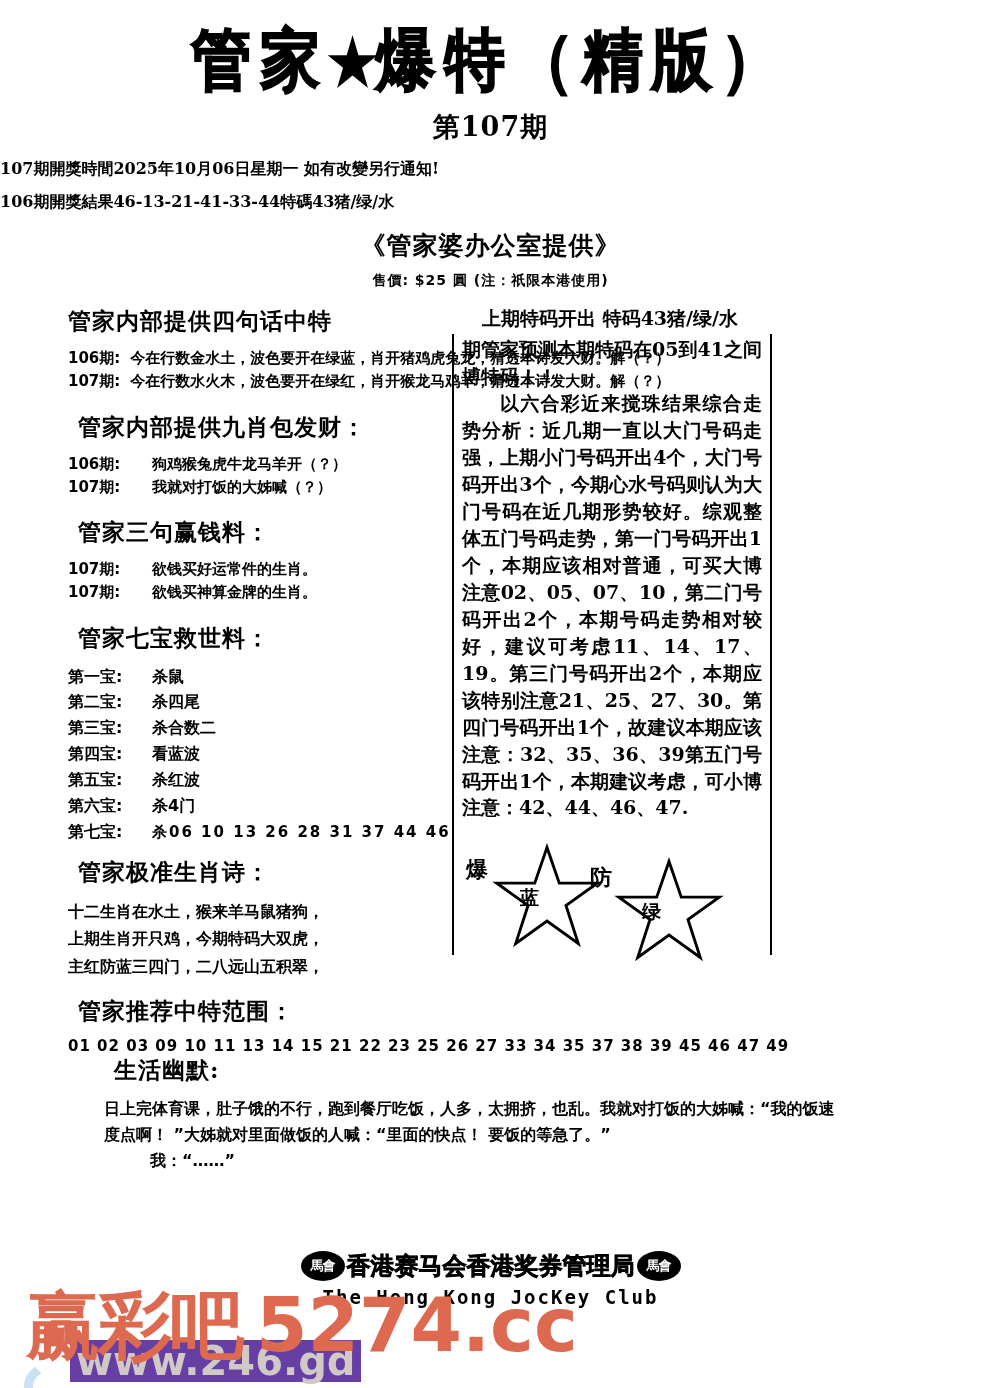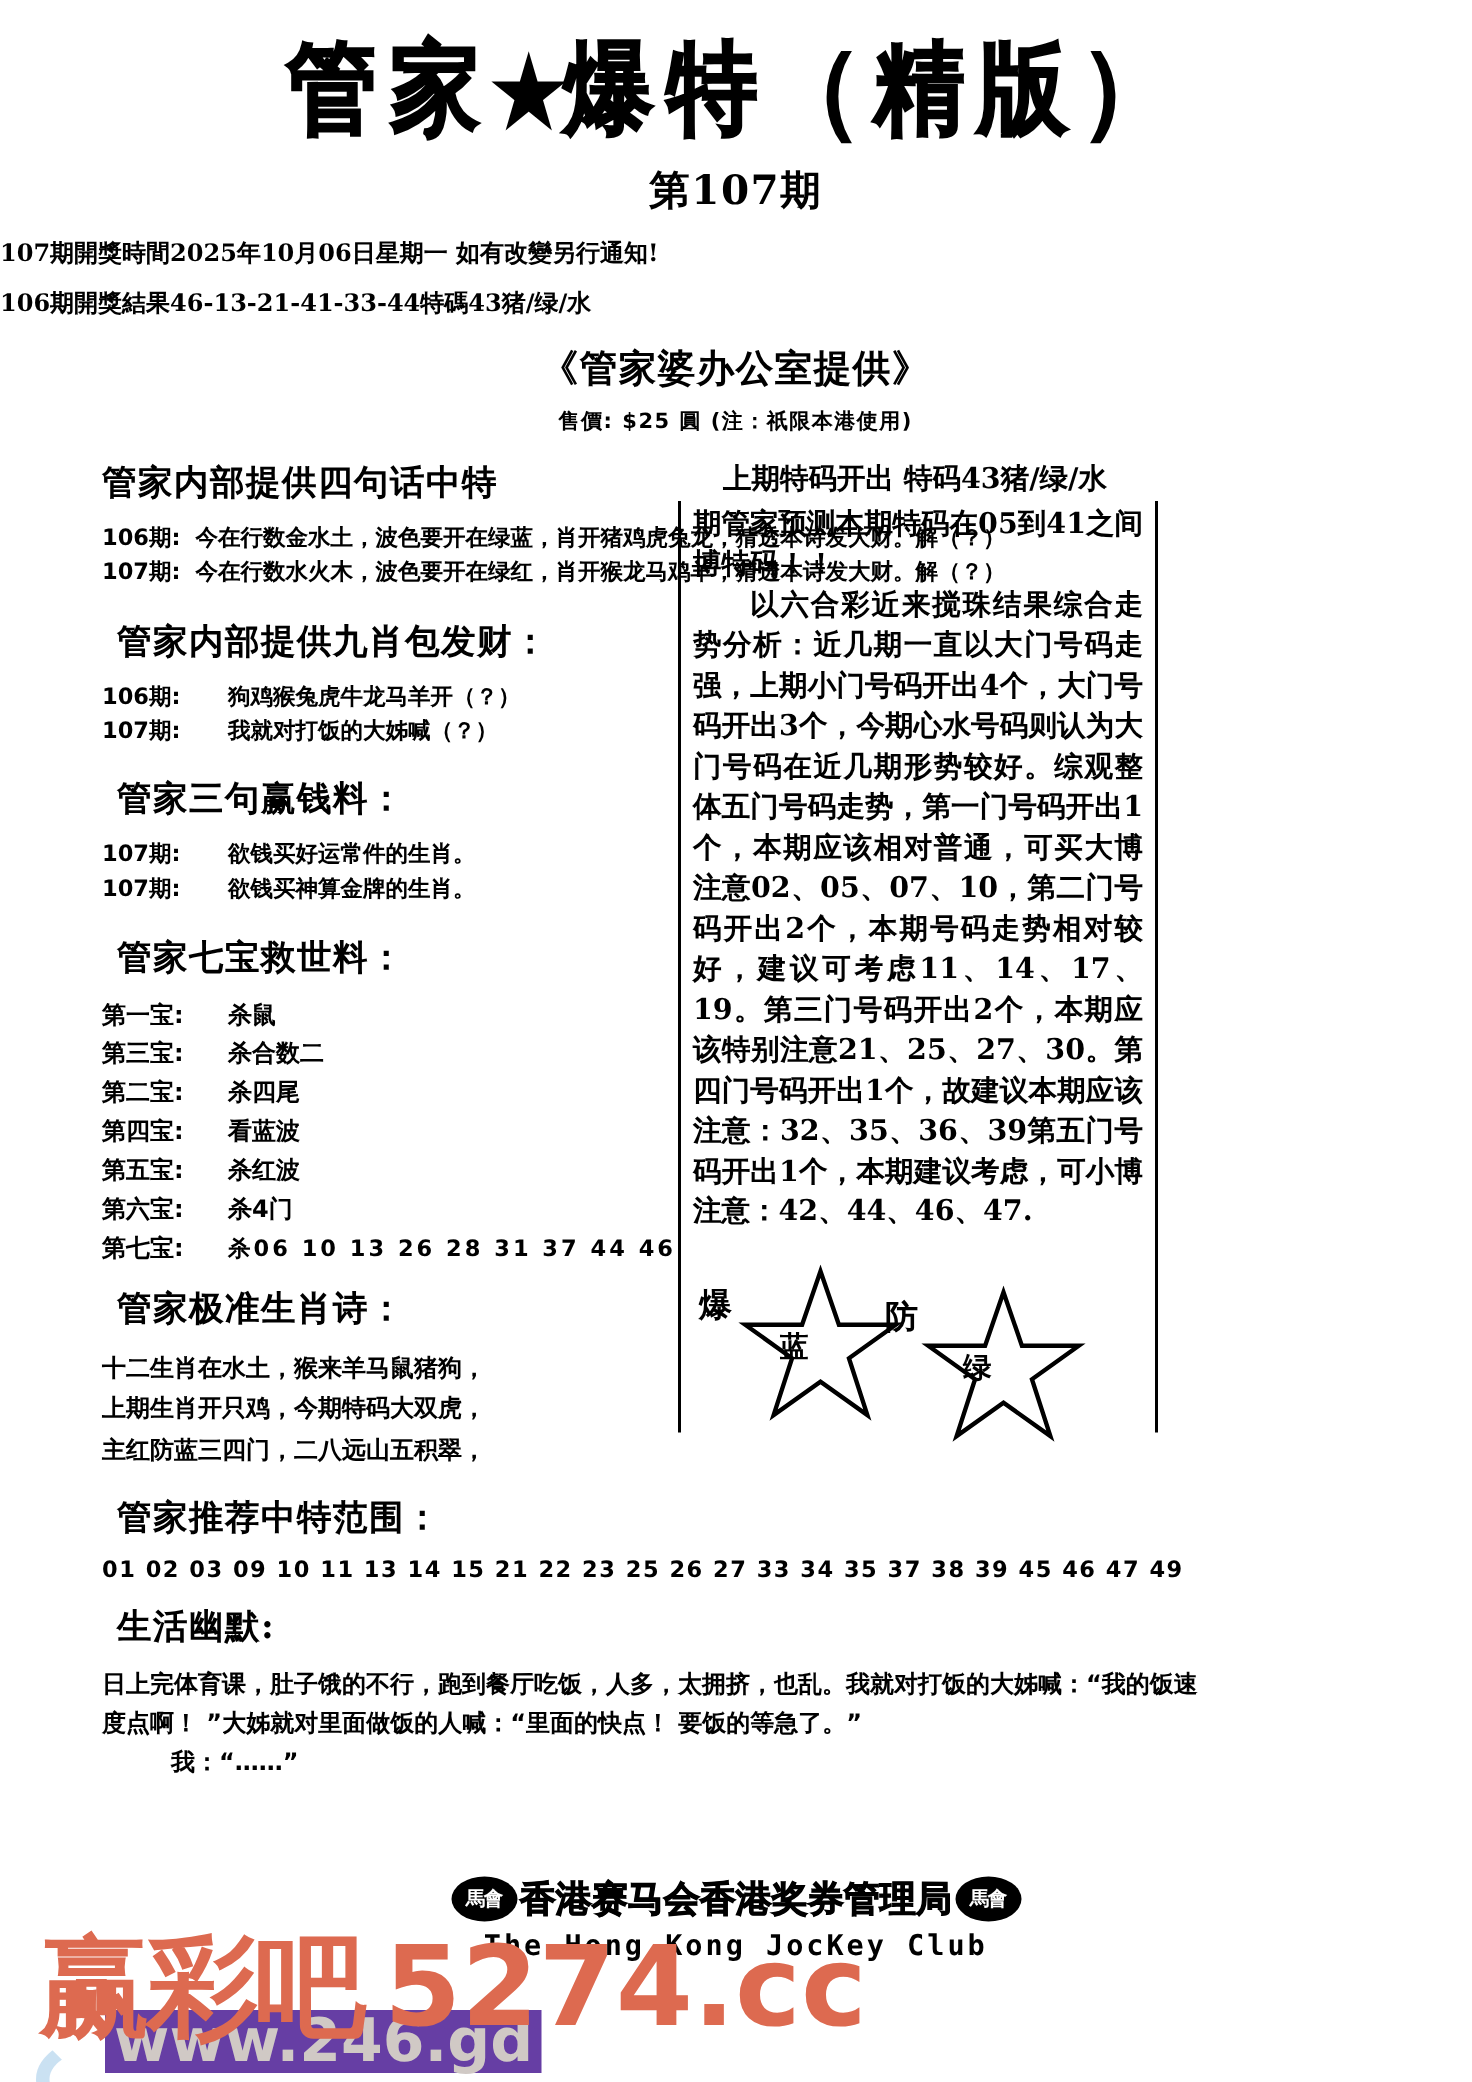--- a/index.html
+++ b/index.html
@@ -124,21 +124,21 @@
   }
 
   
   .reco-wrap { padding-left:68px; margin-top:16px; }
   .reco-nums {
     font-size:15px; font-weight:bold; letter-spacing:1px;
     margin-top:6px; white-space:nowrap;
   }
 
   
-  .humor-wrap { padding-left:68px; margin-top:14px; }
+  .humor-wrap { padding-left:104px; }
   .humor-body {
     font-size:16px; font-weight:bold; line-height:1.62;
     width:860px;
   }
   .humor-body .ln2 { }
   .humor-me { padding-left:46px; }
 
   
   .footer { position:absolute; left:0; right:0; top:1250px; text-align:center; }
   .logo-line {
@@ -238,24 +238,24 @@
       </div>
 
       <div class="blockgap"></div>
 
       <div class="sec-title indent">管家七宝救世料：</div>
       <div>
         <div class="treasure">
           <span class="lbl">第一宝:</span><span class="val">杀鼠</span>
         </div>
         <div class="treasure">
+          <span class="lbl">第二宝:</span><span class="val">杀四尾</span>
+        </div>
+        <div class="treasure">
           <span class="lbl">第三宝:</span><span class="val">杀合数二</span>
-        </div>
-        <div class="treasure">
-          <span class="lbl">第二宝:</span><span class="val">杀四尾</span>
         </div>
         <div class="treasure">
           <span class="lbl">第四宝:</span><span class="val">看蓝波</span>
         </div>
         <div class="treasure">
           <span class="lbl">第五宝:</span><span class="val">杀红波</span>
         </div>
         <div class="treasure">
           <span class="lbl">第六宝:</span><span class="val">杀4门</span>
         </div>

